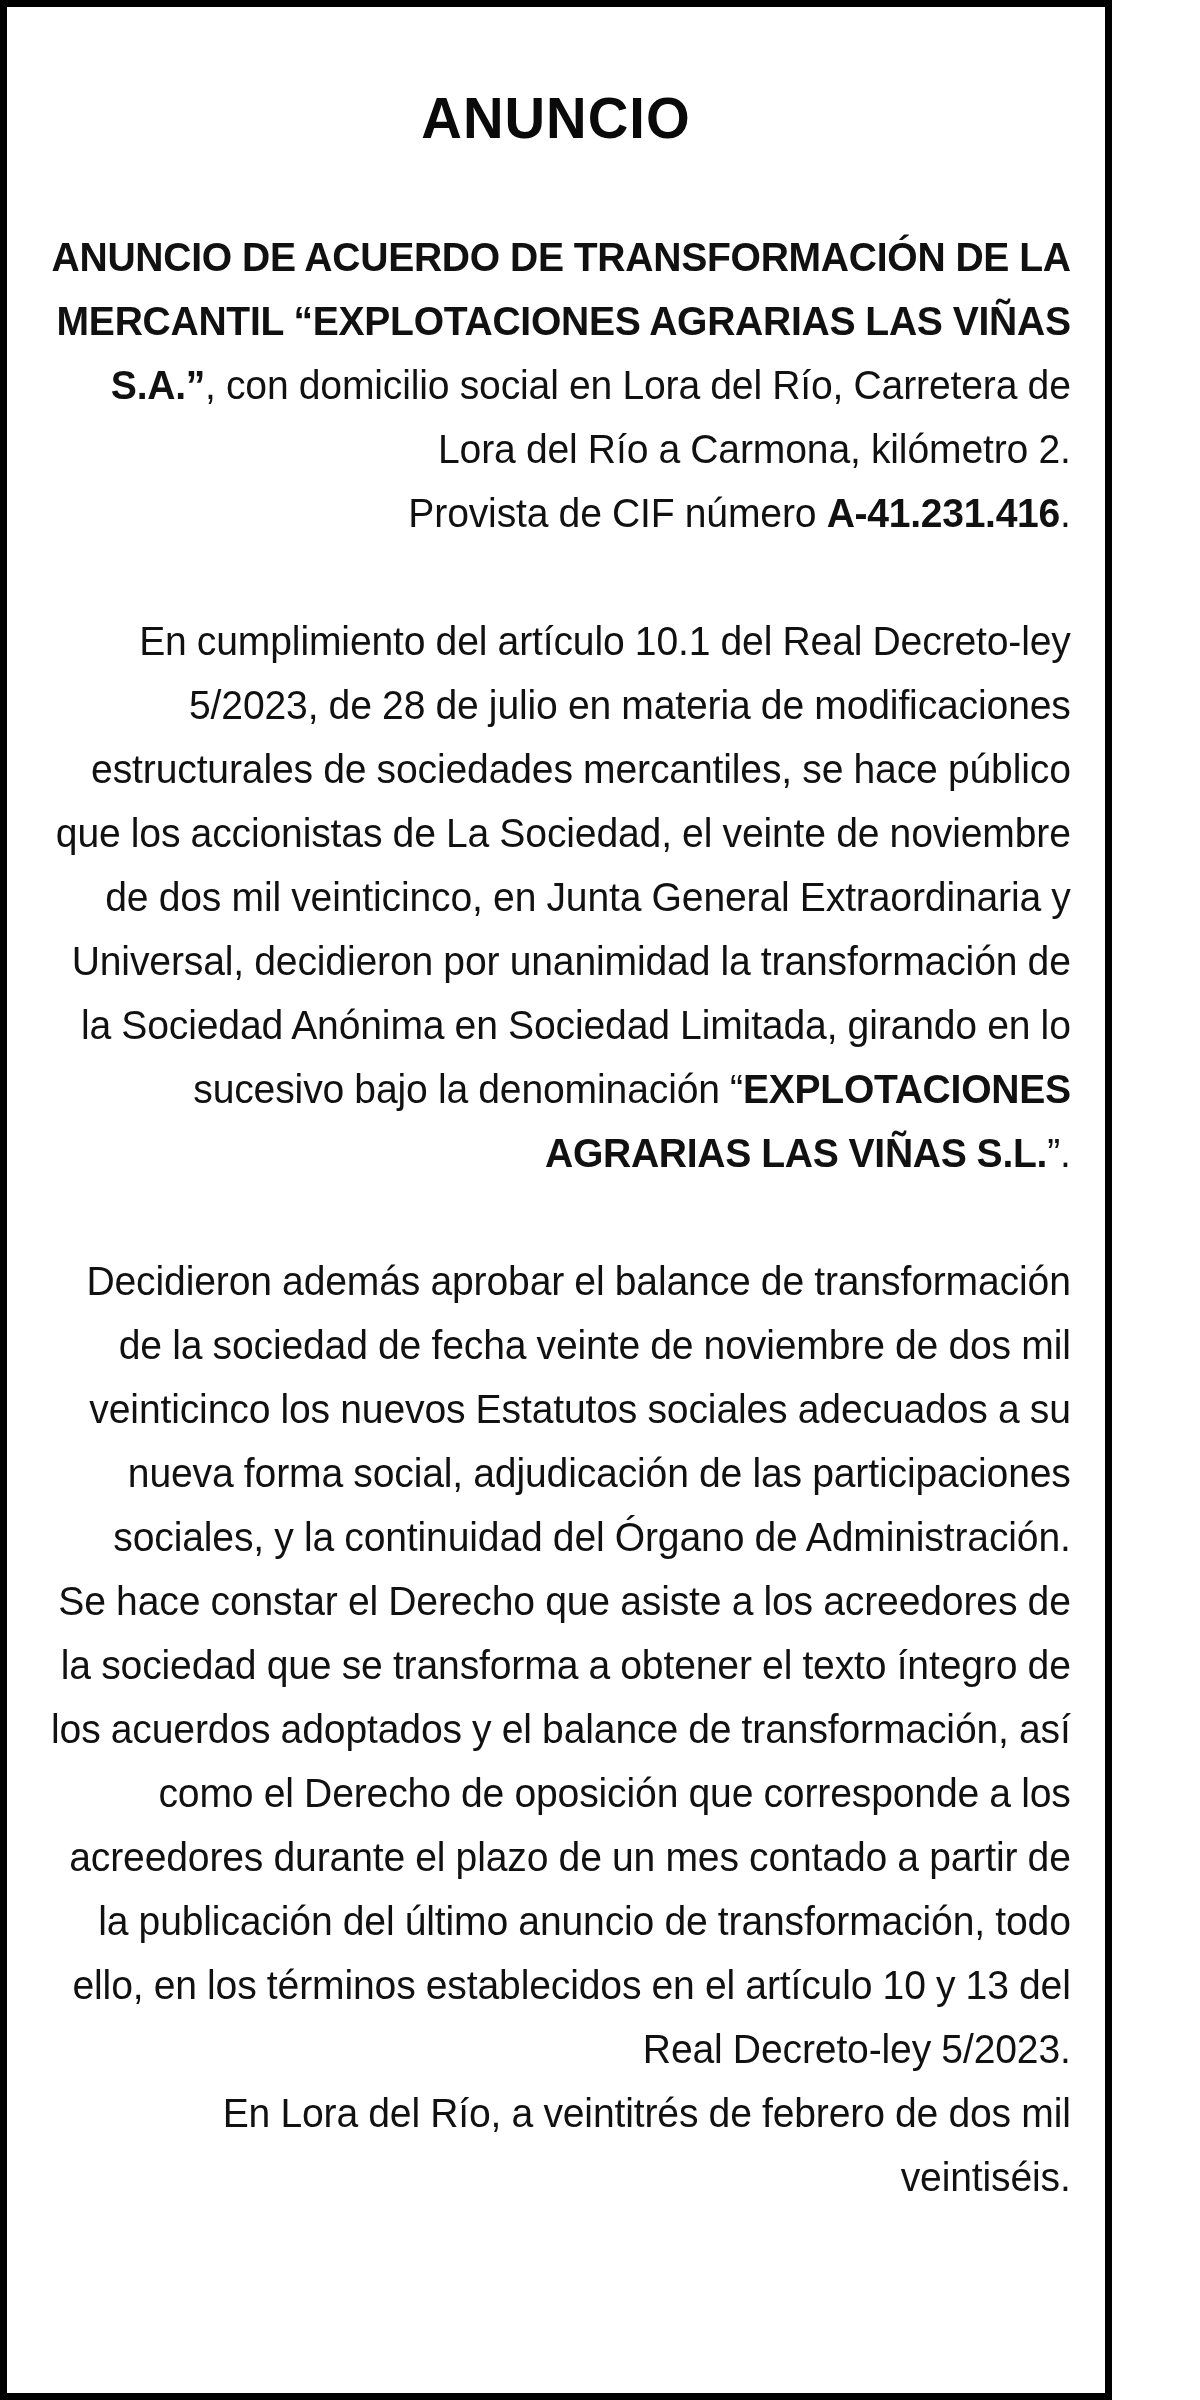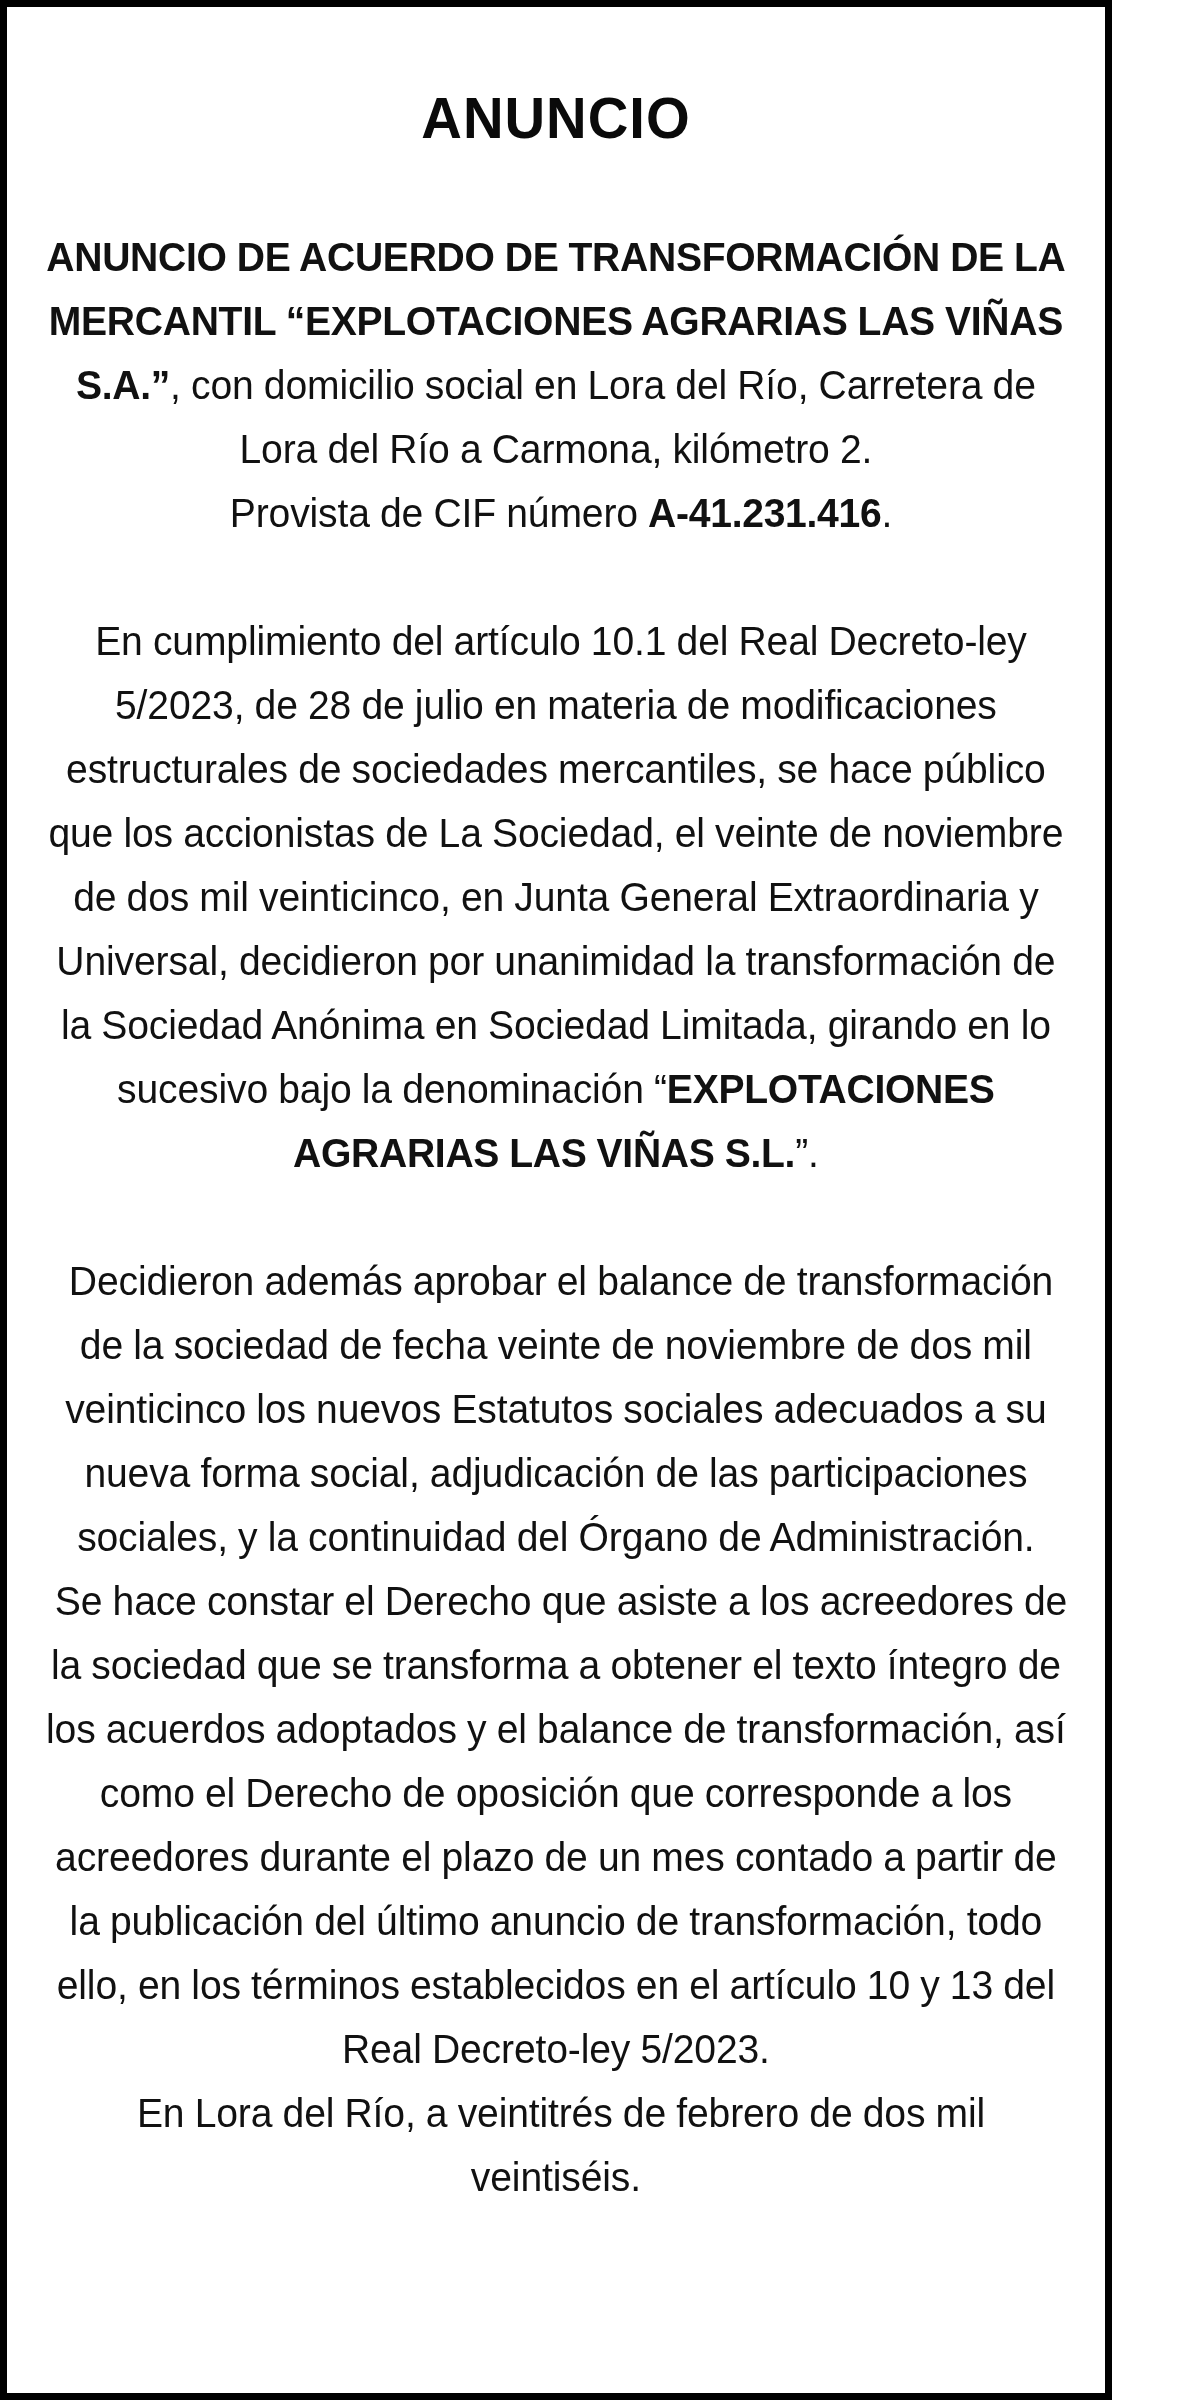--- a/index.html
+++ b/index.html
@@ -35,21 +35,21 @@
     margin: 36px 0 0 0;
     font-stretch: condensed;
     transform: scaleX(0.97);
     transform-origin: center top;
   }
   .body-block {
     margin-top: 78px;
     color: #111111;
     font-size: 40.5px;
     line-height: 64px;
-    text-align: center;
+    text-align: right;
     letter-spacing: -0.15px;
     word-spacing: -0.5px;
   }
   .para {
     margin: 0;
     transform: scaleX(0.965);
     transform-origin: left top;
     width: 103.6%;
   }
   .para + .para {

